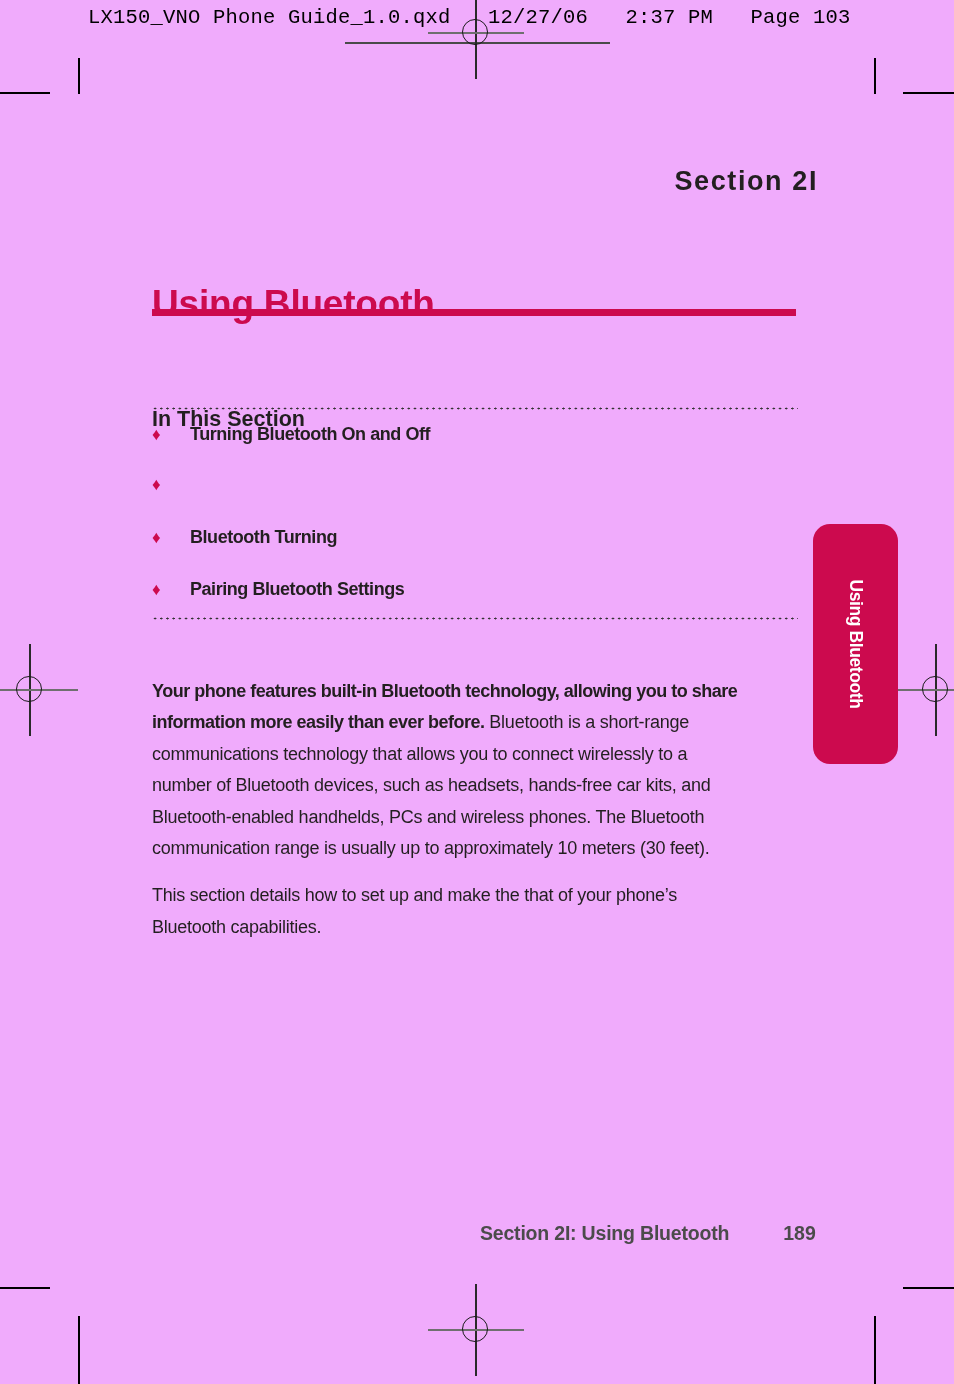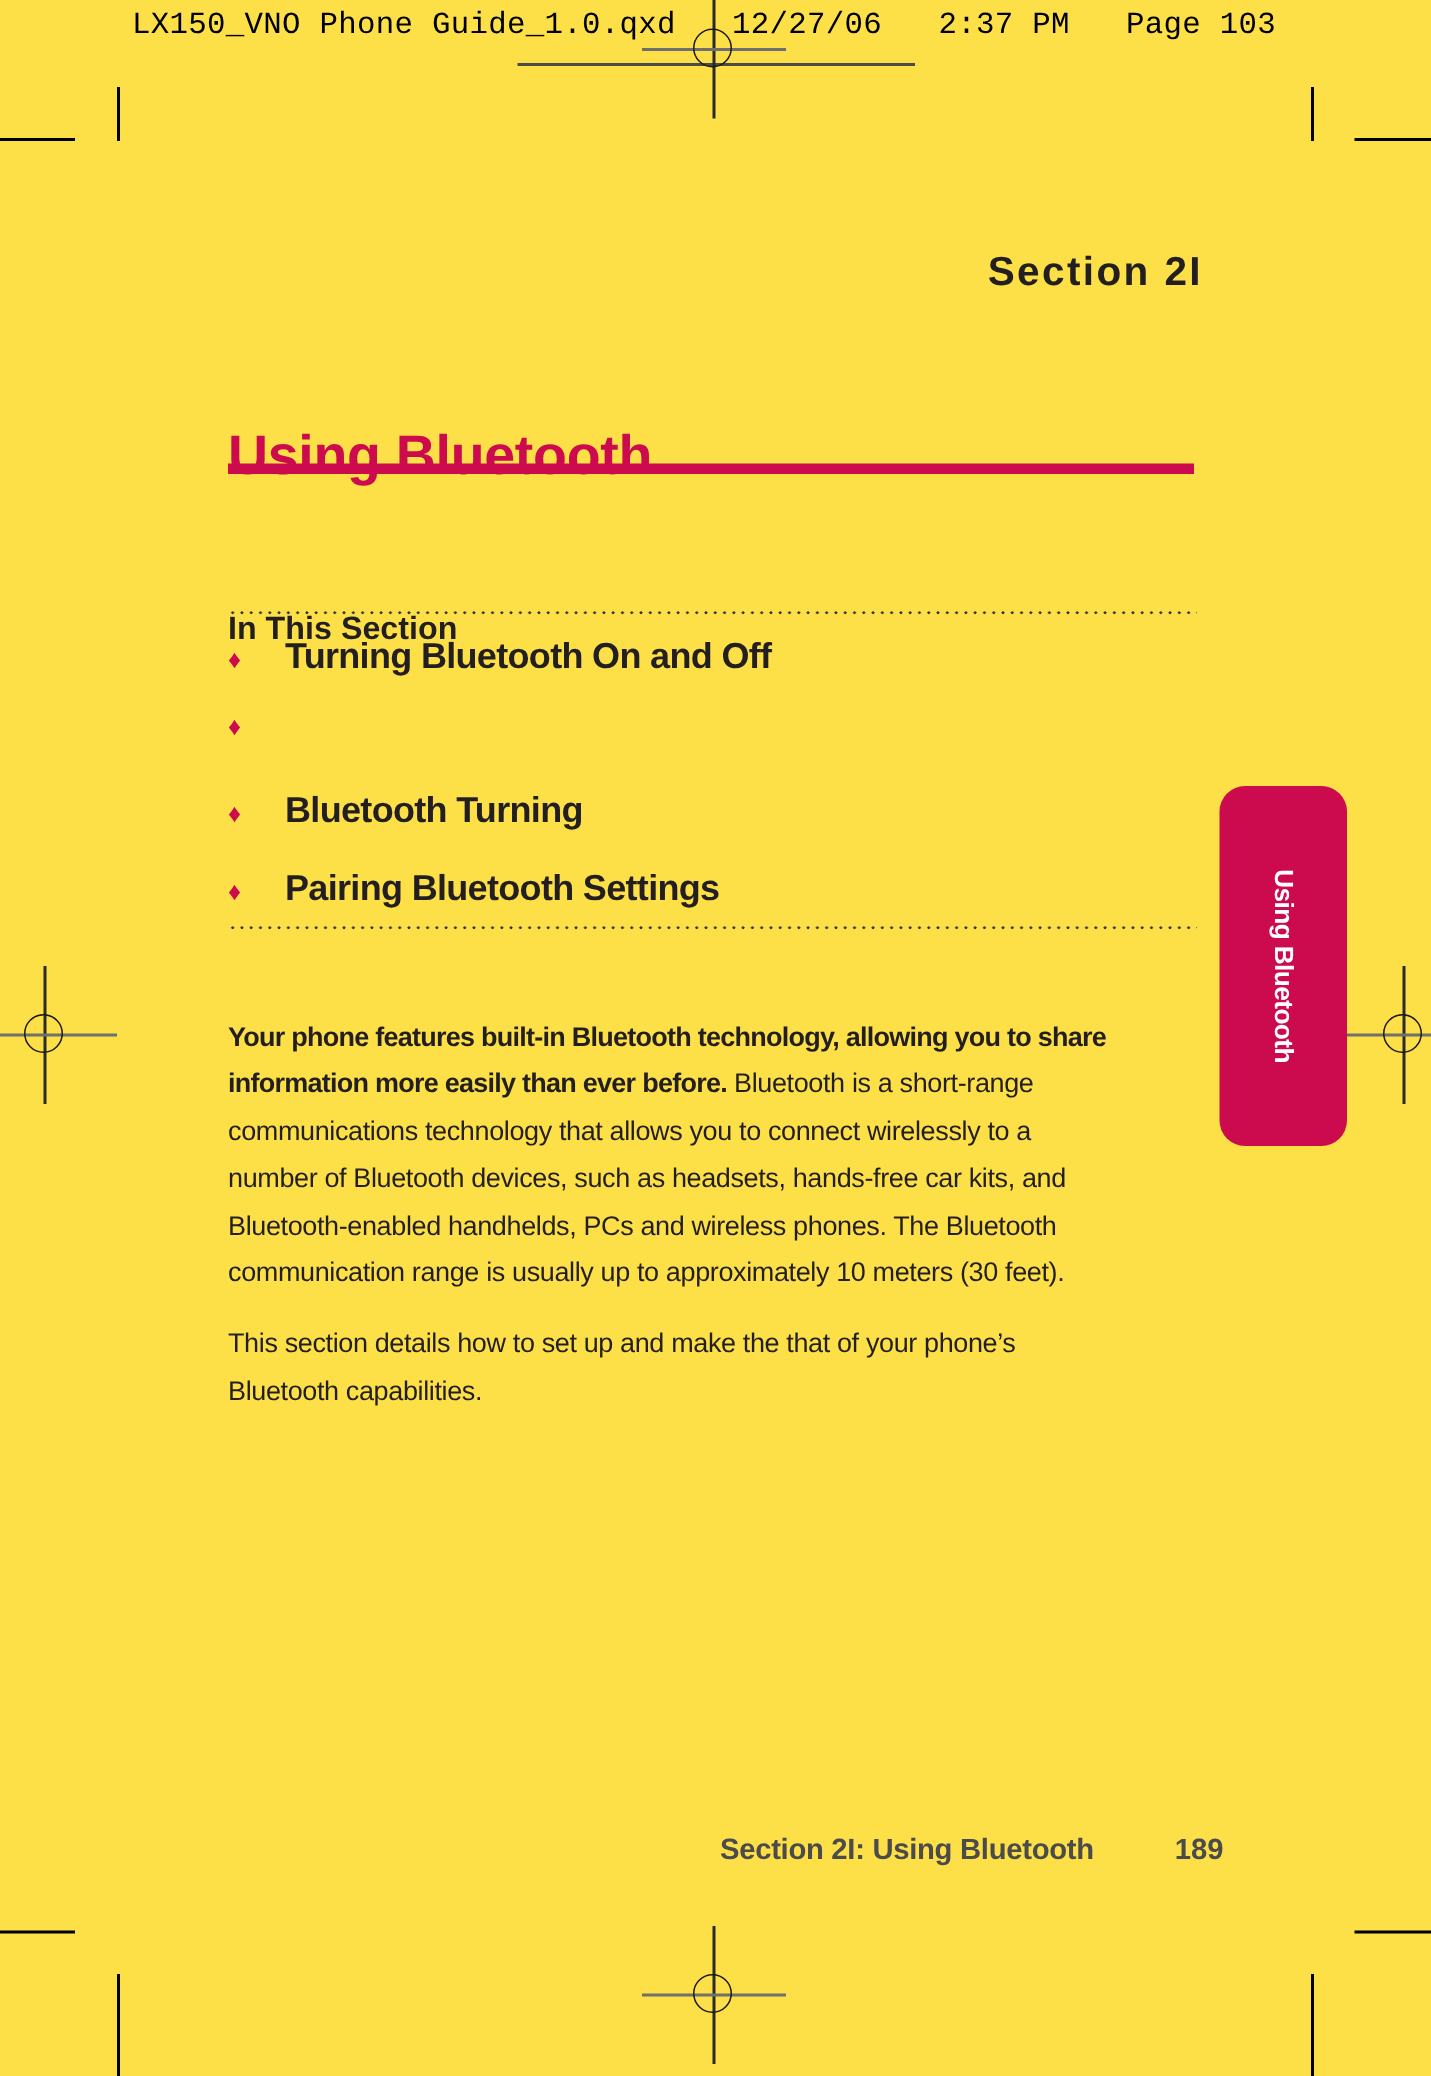--- a/index.html
+++ b/index.html
@@ -8,21 +8,21 @@
     padding: 0;
     background: #ffffff;
   }
   body {
     font-family: "Liberation Sans", sans-serif;
   }
   #page {
     position: relative;
     width: 954px;
     height: 1384px;
-    background: #fde047;
+    background: #f0abfc;
     overflow: hidden;
   }
 
   
   .crop-line {
     position: absolute;
     background: #000000;
   }
   .reg-mark {
     position: absolute;
@@ -82,21 +82,21 @@
   .content {
     position: absolute;
     left: 0;
     top: 0;
     width: 954px;
     height: 1384px;
   }
 
   .section-eyebrow {
     position: absolute;
-    right: 152px;
+    right: 136px;
     top: 166px;
     font-size: 27px;
     font-weight: bold;
     color: #231f20;
     letter-spacing: 1.6px;
   }
 
   .page-title {
     position: absolute;
     left: 152px;
@@ -150,21 +150,21 @@
     height: 51.5px;
   }
   .toc-bullet {
     width: 38px;
     flex: 0 0 38px;
     color: #cc0a4e;
     font-size: 17px;
     line-height: 1;
   }
   .toc-label {
-    font-size: 24px;
+    font-size: 18px;
     font-weight: bold;
     color: #231f20;
     letter-spacing: -0.45px;
   }
 
   .body-copy {
     position: absolute;
     left: 152px;
     top: 676px;
     width: 592px;

